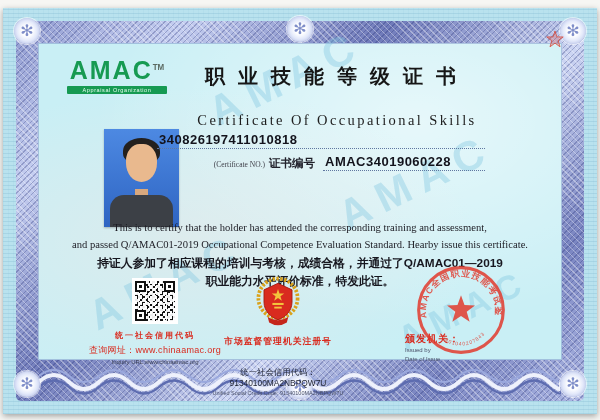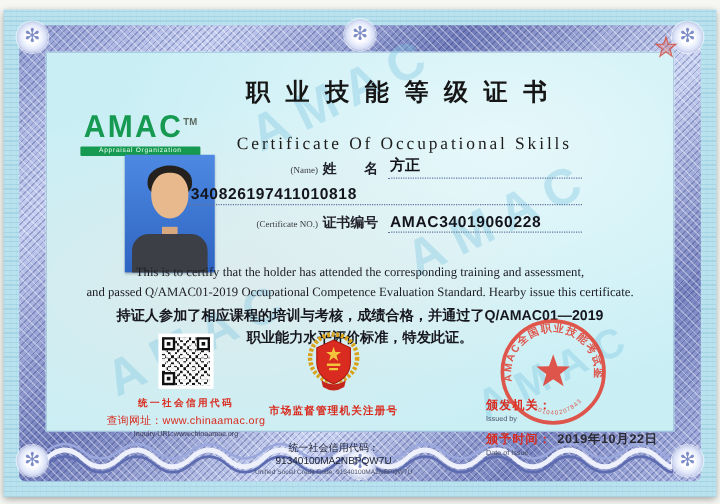--- a/index.html
+++ b/index.html
@@ -37,21 +37,21 @@
   .waves { position:absolute; left:36px; top:354px; z-index:2; }
 
   .wm { position:absolute; font-weight:700; letter-spacing:10px;
         color:rgba(125,198,224,.38); transform:rotate(-26deg); z-index:1; font-size:42px; }
   .wm1{left:200px;top:46px;} .wm2{left:330px;top:150px;}
   .wm3{left:80px;top:250px;} .wm4{left:390px;top:282px;font-size:34px;}
 
   .content { position:absolute; inset:0; z-index:4; }
 
   
-  .logo { position:absolute; left:64px; top:48px; width:100px; text-align:center;margin-top:36px; }
+  .logo { position:absolute; left:64px; top:48px; width:100px; text-align:center; }
   .logo-text { color:#169a52; font-weight:800; font-size:25px; letter-spacing:2px;
                font-family:"Liberation Sans",sans-serif; transform:scaleY(1.05); }
   .logo-text sup { font-size:8px; color:#5c6a62; font-weight:700; letter-spacing:0; }
   .logo-tagline { margin-top:1px; background:#169a52; color:#eafff2; font-size:5.5px;
                   letter-spacing:.6px; padding:1px 2px; border-radius:1px; }
 
   
   .title-wrap { position:absolute; left:130px; right:56px; top:55px; text-align:center; }
   .title-cn { font-family:"Liberation Serif",serif; font-weight:700; font-size:20px;
               letter-spacing:13px; color:#161616; white-space:nowrap; }
@@ -165,24 +165,20 @@
 
     <div class="photo">
       <div class="ph-hair"></div>
       <div class="ph-face"></div>
       <div class="ph-neck"></div>
       <div class="ph-body"></div>
     </div>
 
     <div class="fields">
       <div class="frow">
-        <div class="flabel"><span class="en">(Name)</span><span class="cn">姓　　名</span></div>
-        <div class="fvalue">方正</div>
-      </div>
-      <div class="frow">
         <div class="fvalue mono">340826197411010818</div>
       </div>
       <div class="frow">
         <div class="flabel"><span class="en">(Certificate NO.)</span><span class="cn">证书编号</span></div>
         <div class="fvalue mono">AMAC34019060228</div>
       </div>
     </div>
 
     <div class="stmt-en">
       <div>This is to certify that the holder has attended the corresponding training and assessment,</div>
@@ -215,24 +211,20 @@
         <path d="M19,46 Q30,53 41,46 L39.5,52 Q30,58 20.5,52 Z" fill="#c5261b"></path>
       </svg>
       <div class="reg-title">市场监督管理机关注册号</div>
       <div class="reg-code">统一社会信用代码：91340100MA2NBPQW7U</div>
       <div class="reg-code-en">Unified Social Credit Code: 91340100MA2NBPQW7U</div>
     </div>
 
     <div class="issue-block">
       <div class="iss-row"><span class="iss-cn">颁发机关：</span></div>
       <div class="iss-en">Issued by</div>
-      <div class="iss-row">
-        <span class="iss-cn">颁予时间：</span>
-        <span class="iss-date">2019年10月22日</span>
-      </div>
       <div class="iss-en">Date of Issue</div>
     </div>
 
     <svg class="stamp" width="92" height="92" viewBox="0 0 100 100">
       <defs>
         <path id="arcTop" d="M 13,60 A 38,38 0 1 1 87,60" fill="none"></path>
         <path id="arcBot" d="M 24,76 A 33,33 0 0 0 76,76" fill="none"></path>
       </defs>
       <circle cx="50" cy="50" r="46" fill="none" stroke="#e23b2e" stroke-width="3.4"></circle>
       <polygon points="50,34 53.8,44.7 65.2,45.1 56.2,52 59.4,62.9 50,56.5 40.6,62.9 43.8,52 34.8,45.1 46.2,44.7" fill="#e23b2e"></polygon>

